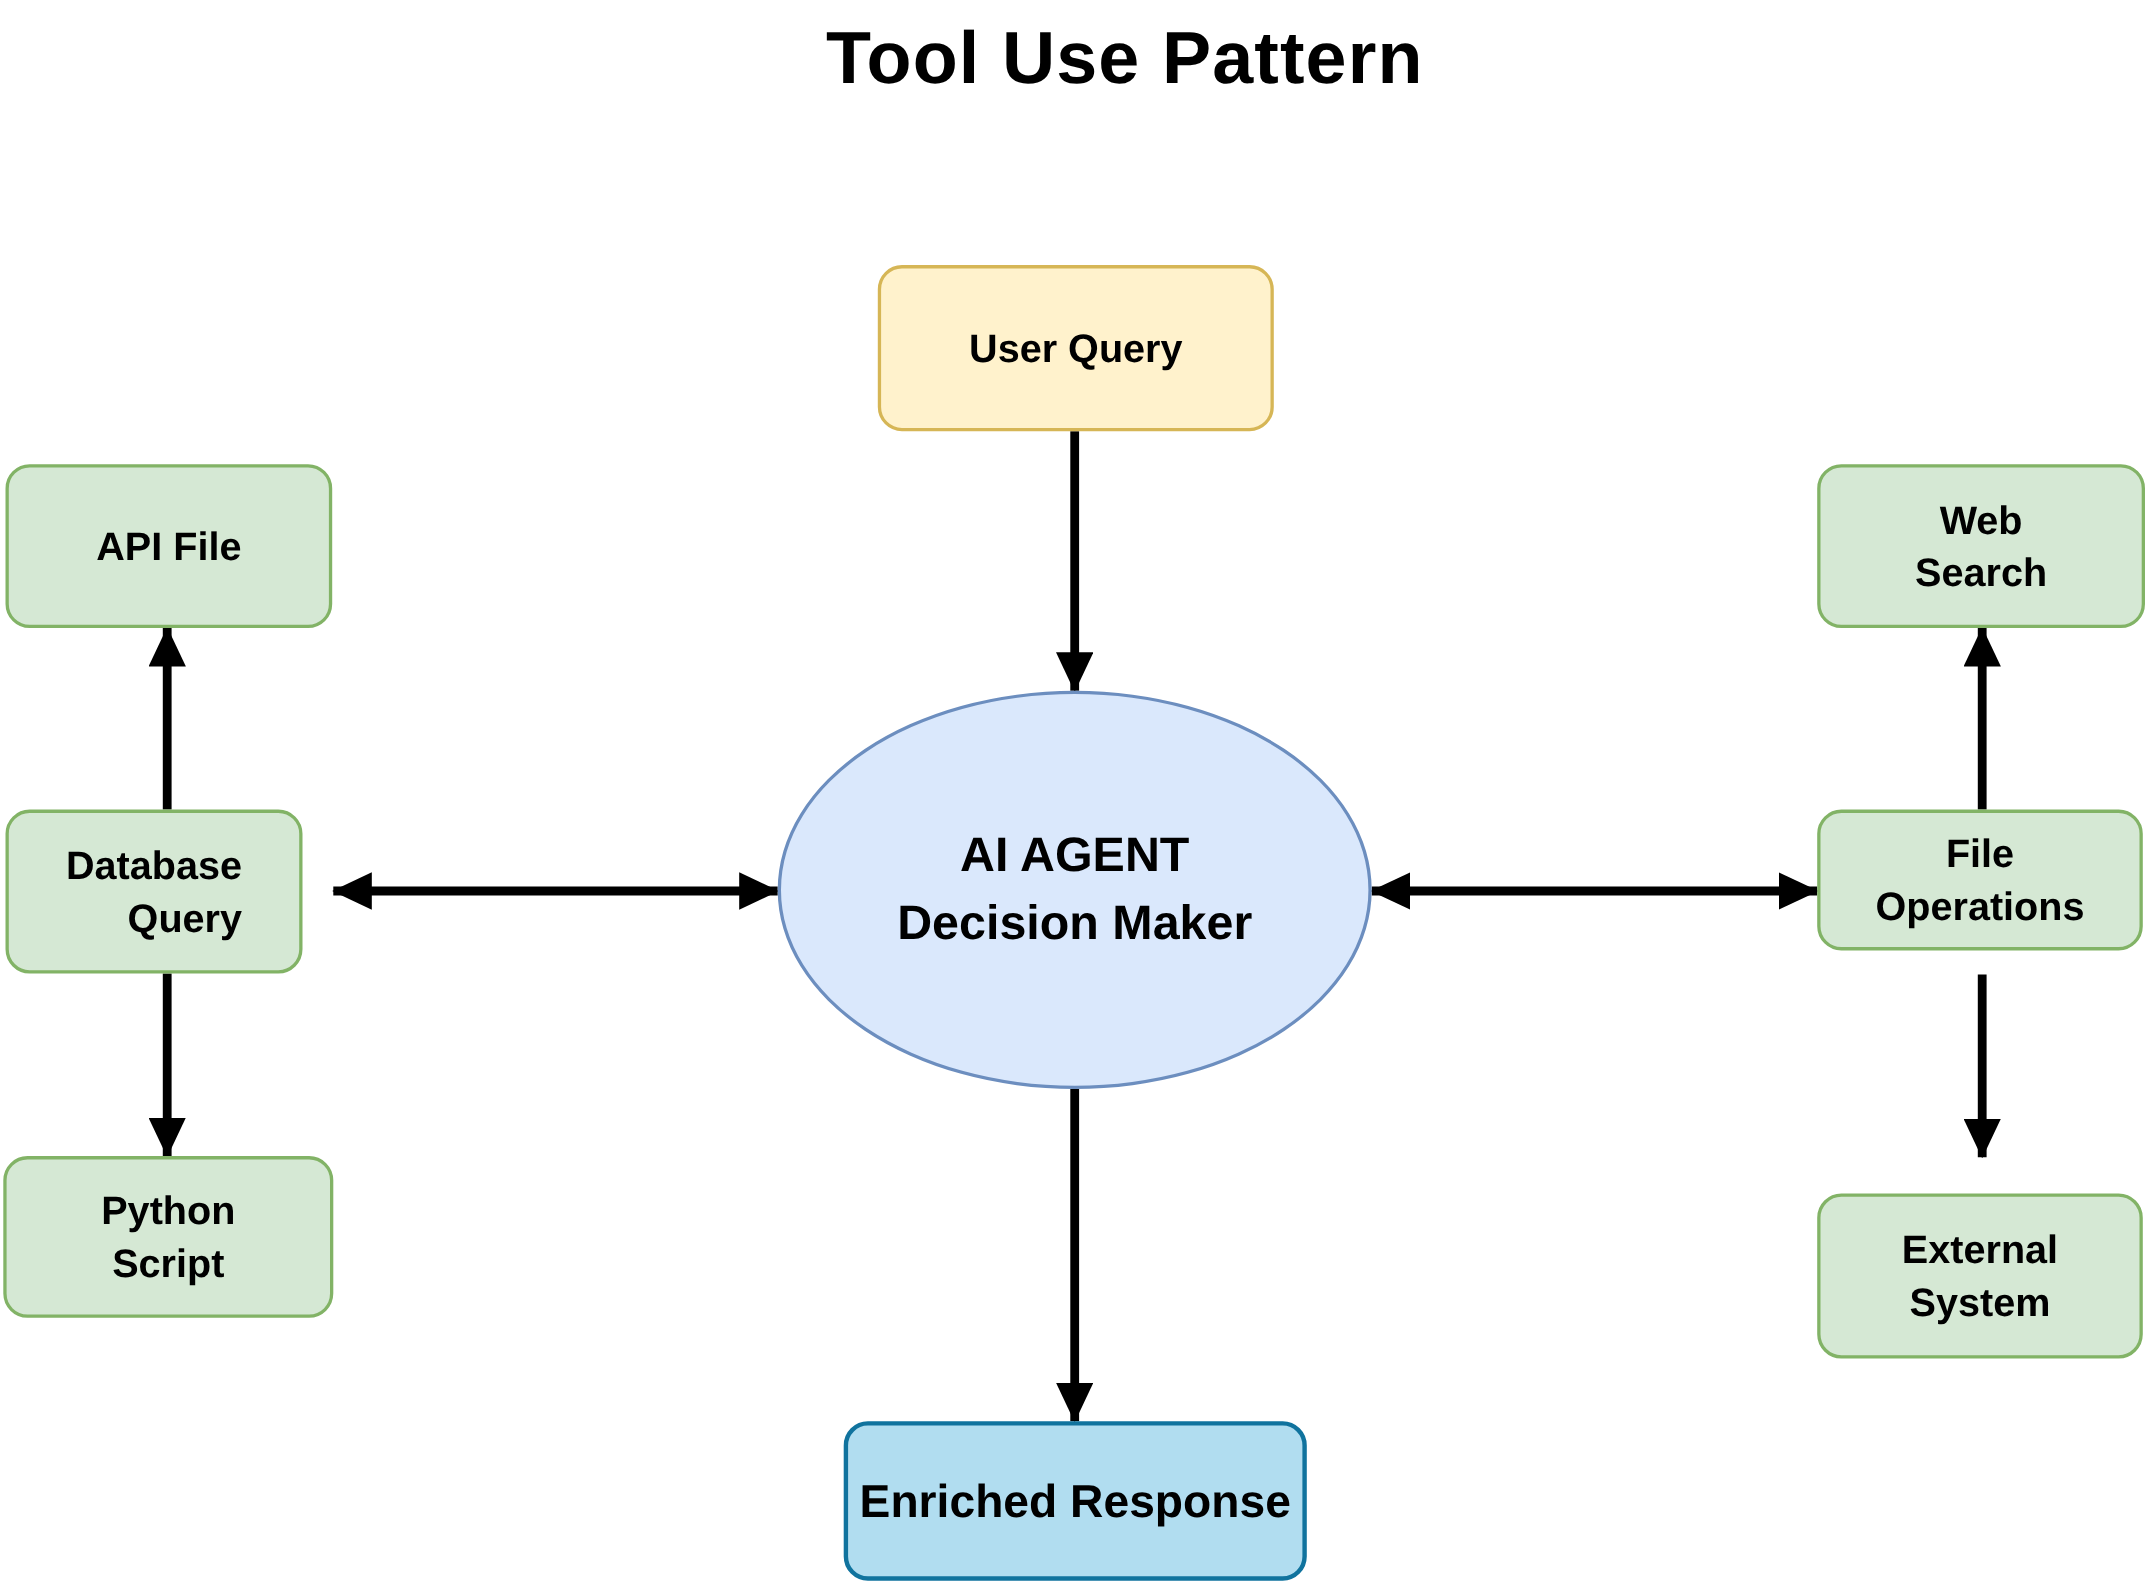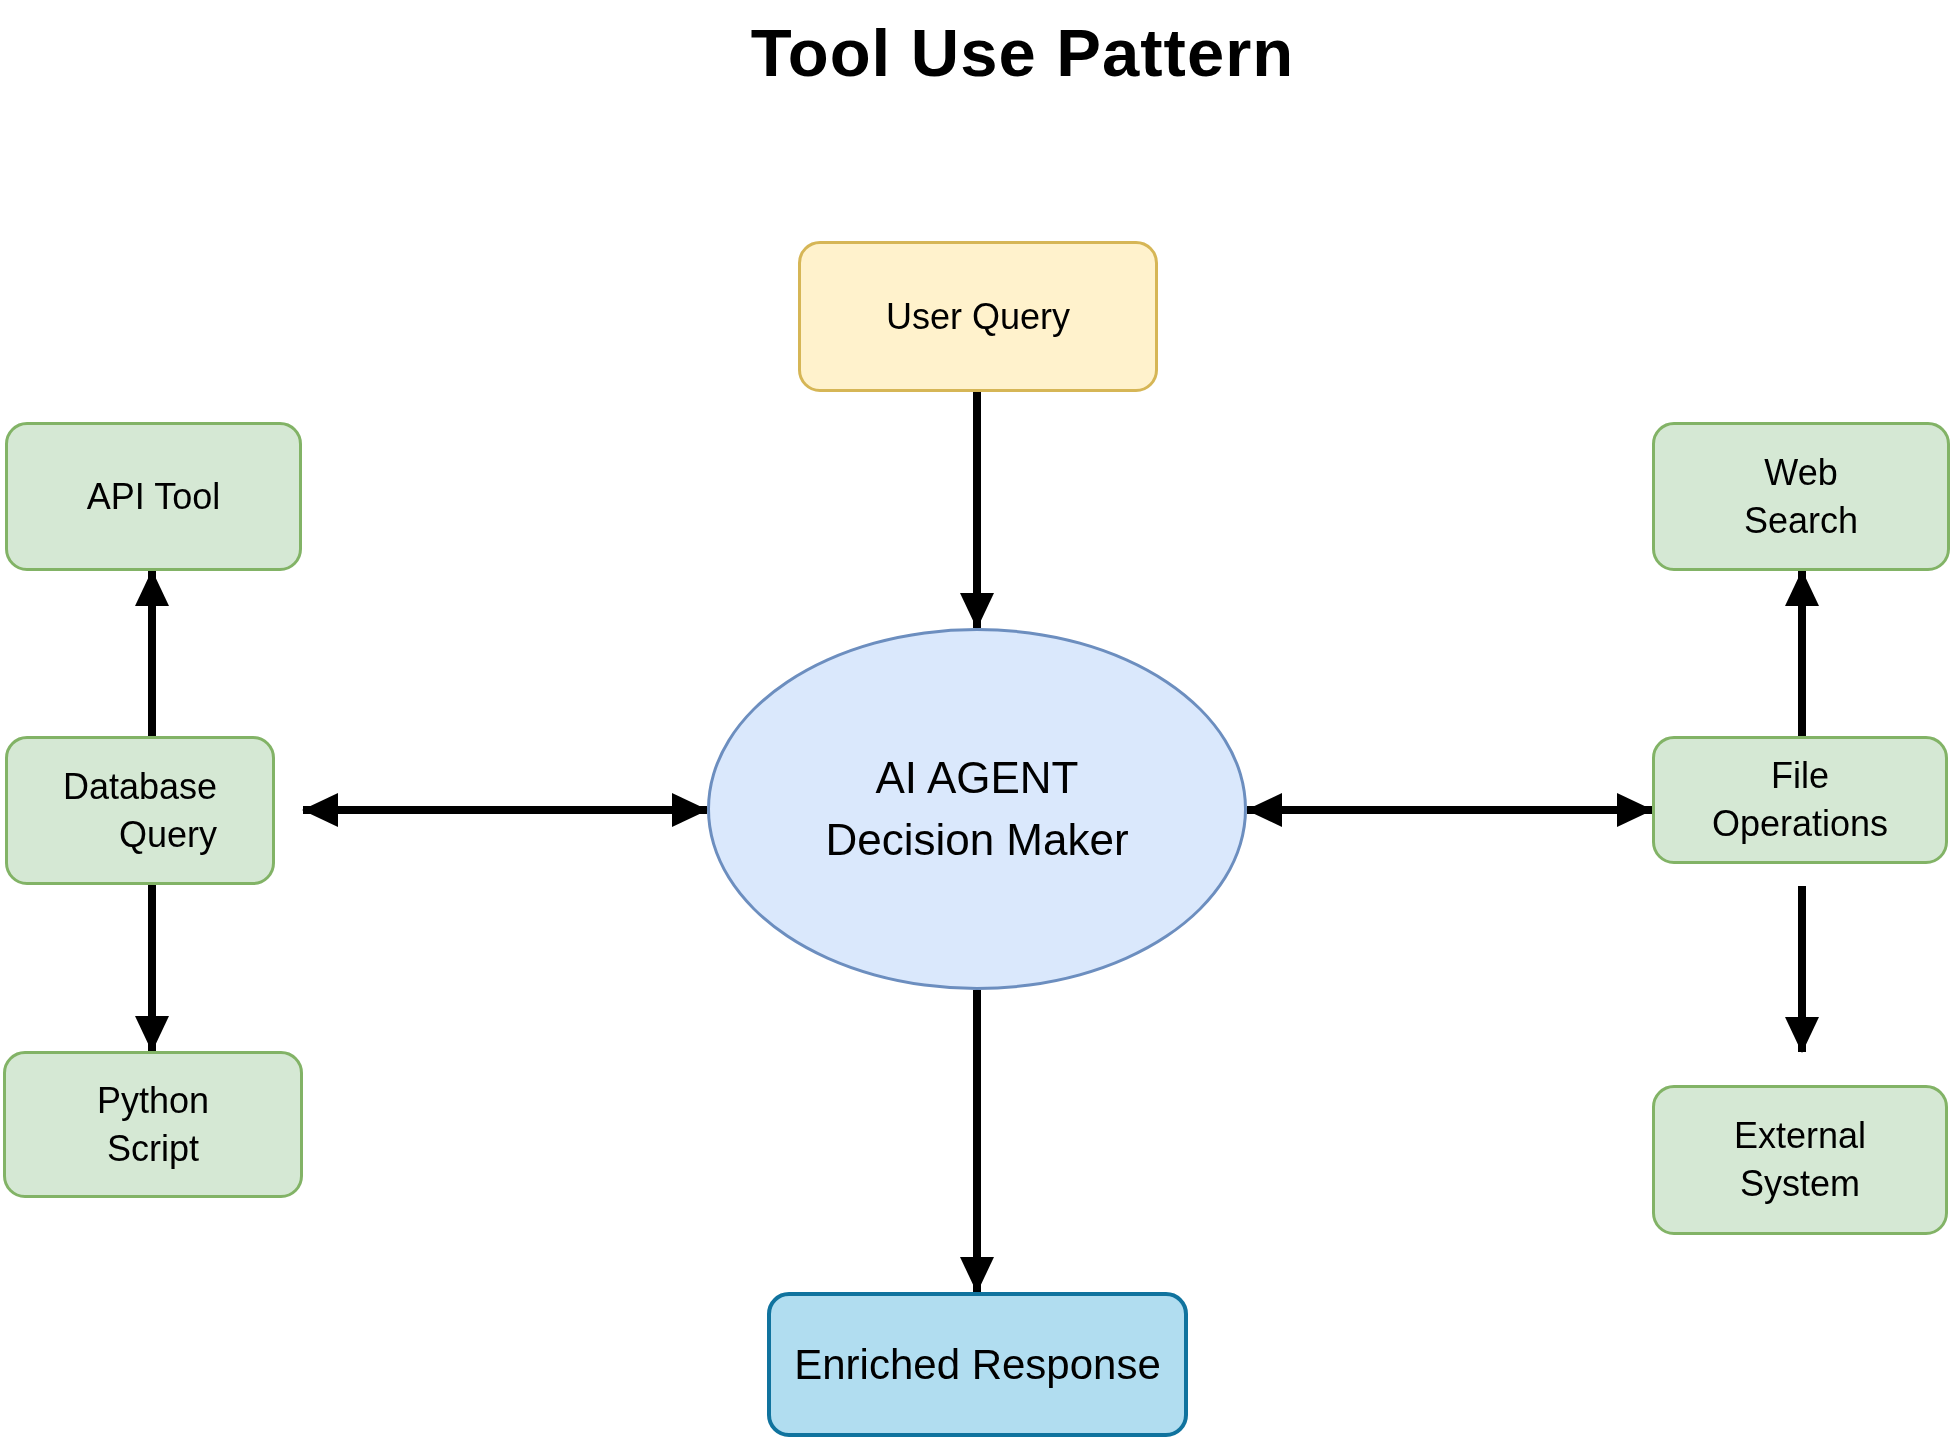--- a/index.html
+++ b/index.html
@@ -29,21 +29,21 @@
     height: 1443px;
     color: var(--arrow, #000000);
   }
   .node {
     position: absolute;
     box-sizing: border-box;
     display: flex;
     align-items: center;
     justify-content: center;
     text-align: center;
-    font-weight: 400;
+    font-weight: 700;
     white-space: pre-line;
     line-height: 1.32;
     font-size: 36px;
   }
   .rounded { border-radius: 22px; }
   .tool {
     background: var(--tool-fill, #D5E8D4);
     border: 3px solid var(--tool-border, #82B366);
   }
   .input {
@@ -96,21 +96,21 @@
       <line x1="1247" y1="810" x2="1652" y2="810" marker-start="url(#ah-rev)" marker-end="url(#ah)"></line>
       <line x1="152" y1="736" x2="152" y2="571" marker-end="url(#ah)"></line>
       <line x1="152" y1="885" x2="152" y2="1051" marker-end="url(#ah)"></line>
       <line x1="1802" y1="736" x2="1802" y2="571" marker-end="url(#ah)"></line>
       <line x1="1802" y1="886" x2="1802" y2="1052" marker-end="url(#ah)"></line>
     </g>
   </svg>
 
   <div class="node input rounded n-user-query">User Query</div>
 
-  <div class="node tool rounded n-api-call">API Tool</div>
+  <div class="node tool rounded n-api-call">API File</div>
 
   <div class="node tool rounded n-database-query">Database
 Query</div>
 
   <div class="node tool rounded n-python-script">Python
 Script</div>
 
   <div class="node tool rounded n-web-search">Web
 Search</div>
 

